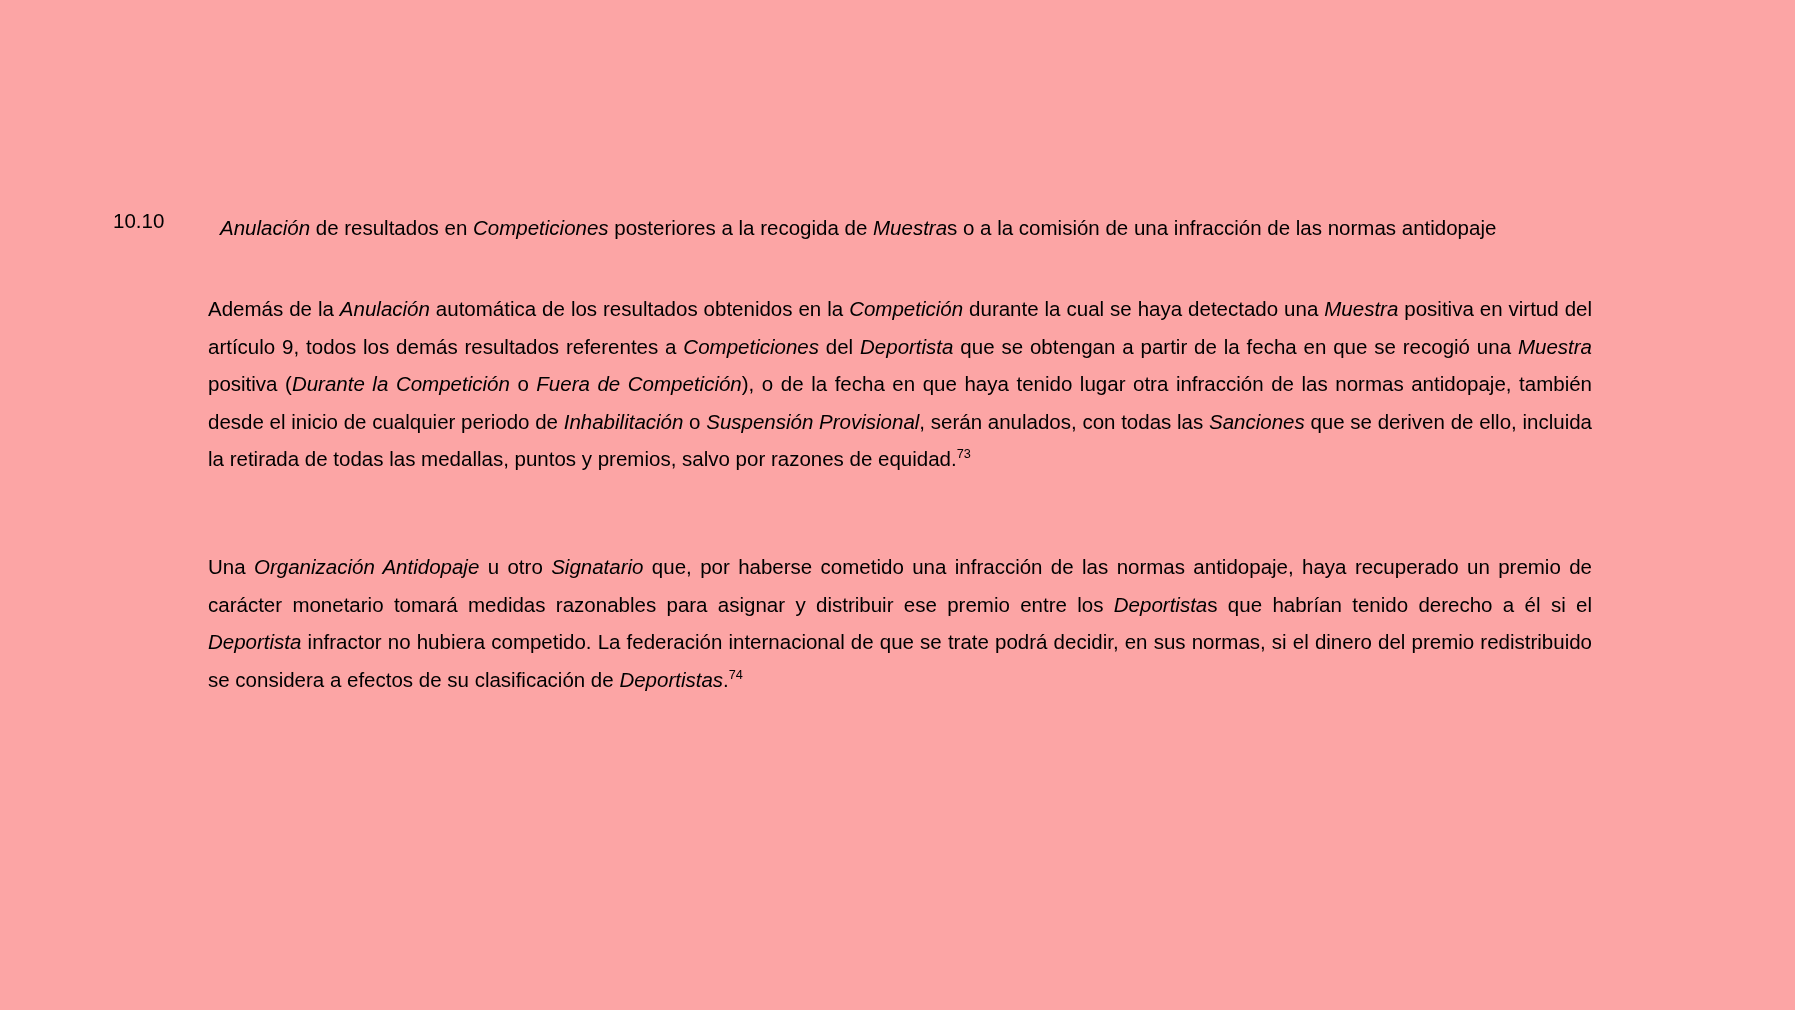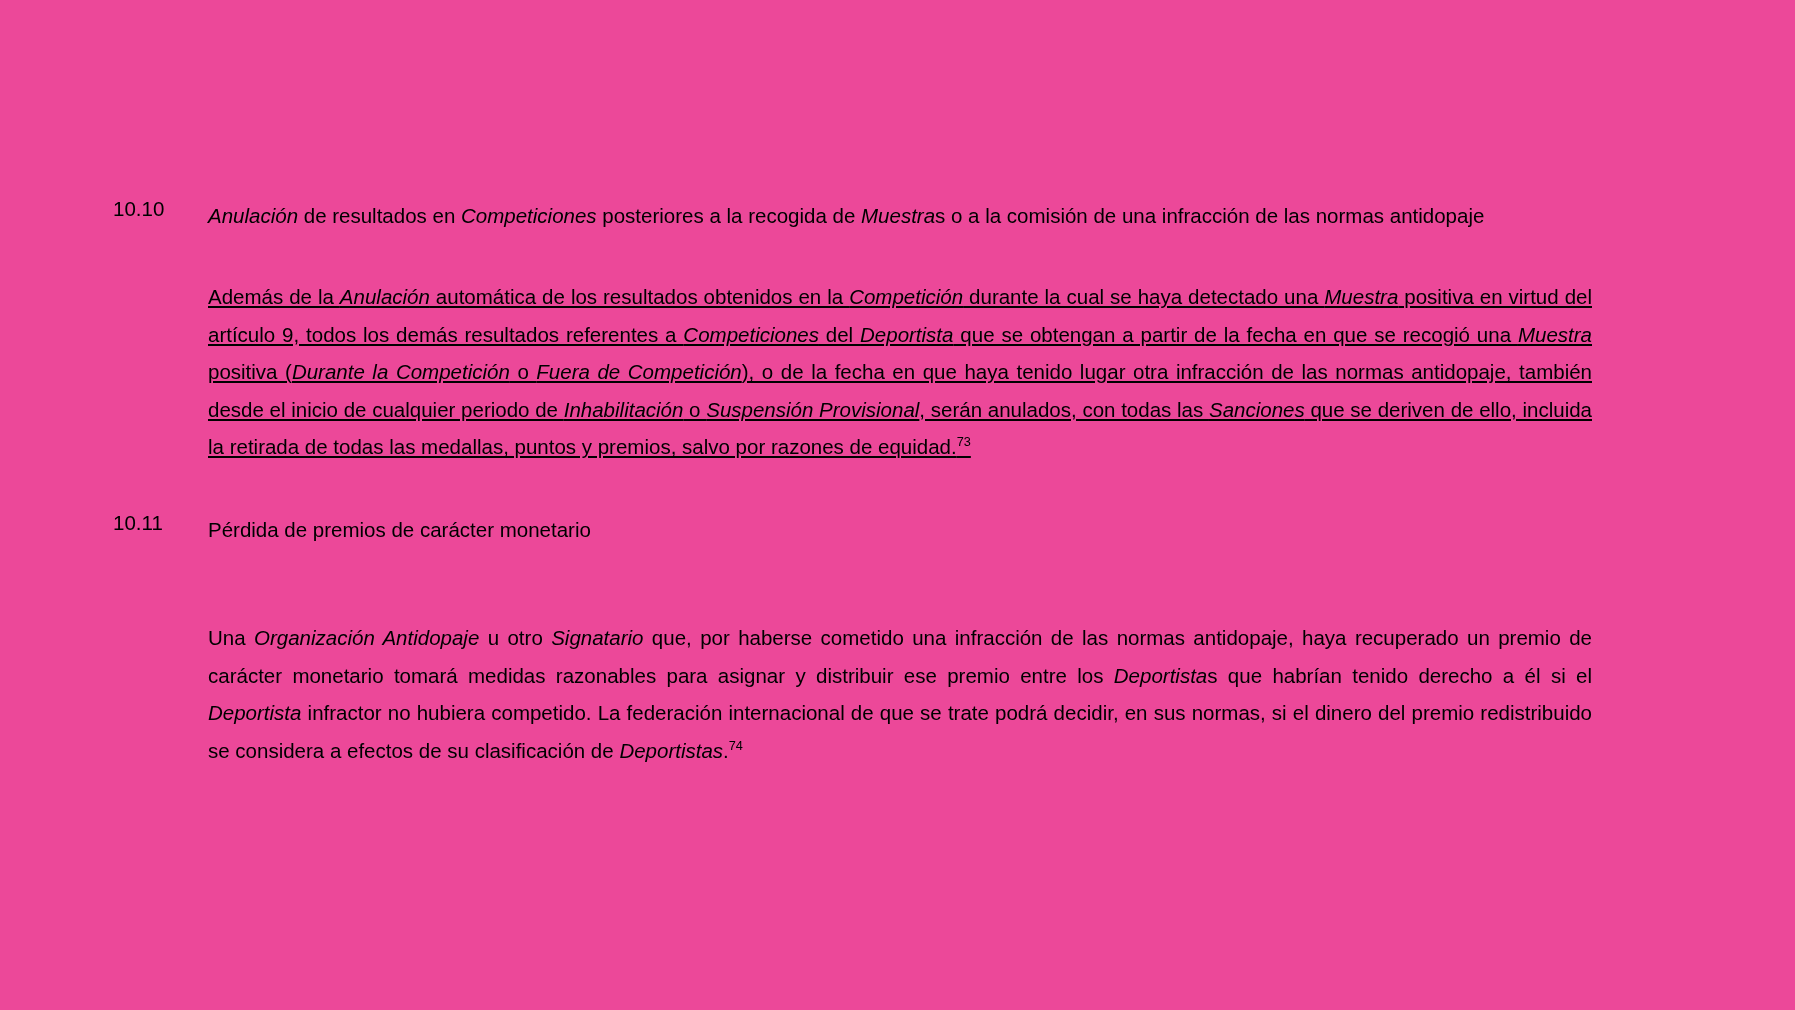--- a/index.html
+++ b/index.html
@@ -4,21 +4,21 @@
 <style>
   html, body {
     margin: 0;
     padding: 0;
     background: #ffffff;
   }
   .page {
     position: relative;
     width: 1795px;
     height: 1010px;
-    background: #ec4899;
+    background: #fca5a5;
     color: #000000;
     font-family: "Liberation Sans", "DejaVu Sans", sans-serif;
     font-size: 20.5px;
     overflow: hidden;
   }
   .content {
     position: absolute;
     left: 208px;
     top: 197px;
     width: 1384px;
@@ -32,32 +32,32 @@
     position: relative;
     margin: 0;
   }
   .sec-num {
     position: absolute;
     left: -95px;
     top: 0;
     white-space: nowrap;
   }
   .sec-title {
-    margin: 0;
+    margin: 12px;
     font-size: 20.5px;
     font-weight: normal;
     line-height: 38px;
     text-align: left;
   }
   .body-para {
     margin: 0;
     line-height: 37.6px;
     text-align: justify;
   }
-  .para-1 { margin-top: 43px; text-decoration: underline; }
+  .para-1 { margin-top: 43px; }
   .section-2 { margin-top: 45px; }
   .para-2 { margin-top: 70px; }
   sup {
     font-size: 0.62em;
     line-height: 0;
     vertical-align: super;
   }
 </style>
 </head>
 <body>
@@ -67,21 +67,17 @@
 
     <section class="doc-section section-1">
       <div class="sec-header">
         <span class="sec-num">10.10</span>
         <h2 class="sec-title"><span style="font-style: italic;">Anulación</span><span> de resultados en </span><span style="font-style: italic;">Competiciones</span><span> posteriores a la recogida de </span><span style="font-style: italic;">Muestra</span><span>s o a la comisión de una infracción de las normas antidopaje</span></h2>
       </div>
       <p class="body-para para-1"><span>Además de la </span><span style="font-style: italic;">Anulación</span><span> automática de los resultados obtenidos en la </span><span style="font-style: italic;">Competición</span><span> durante la cual se haya detectado una </span><span style="font-style: italic;">Muestra</span><span> positiva en virtud del artículo 9, todos los demás resultados referentes a </span><span style="font-style: italic;">Competiciones</span><span> del </span><span style="font-style: italic;">Deportista</span><span> que se obtengan a partir de la fecha en que se recogió una </span><span style="font-style: italic;">Muestra</span><span> positiva (</span><span style="font-style: italic;">Durante la Competición</span><span> o </span><span style="font-style: italic;">Fuera de Competición</span><span>), o de la fecha en que haya tenido lugar otra infracción de las normas antidopaje, también desde el inicio de cualquier periodo de </span><span style="font-style: italic;">Inhabilitación</span><span> o </span><span style="font-style: italic;">Suspensión Provisional</span><span>, serán anulados, con todas las </span><span style="font-style: italic;">Sanciones</span><span> que se deriven de ello, incluida la retirada de todas las medallas, puntos y premios, salvo por razones de equidad.</span><sup>73</sup></p>
     </section>
 
     <section class="doc-section section-2">
-      <div class="sec-header">
-        <span class="sec-num">10.11</span>
-        <h2 class="sec-title"><span>Pérdida de premios de carácter monetario</span></h2>
-      </div>
       <p class="body-para para-2"><span>Una </span><span style="font-style: italic;">Organización Antidopaje</span><span> u otro </span><span style="font-style: italic;">Signatario</span><span> que, por haberse cometido una infracción de las normas antidopaje, haya recuperado un premio de carácter monetario tomará medidas razonables para asignar y distribuir ese premio entre los </span><span style="font-style: italic;">Deportista</span><span>s que habrían tenido derecho a él si el </span><span style="font-style: italic;">Deportista</span><span> infractor no hubiera competido. La federación internacional de que se trate podrá decidir, en sus normas, si el dinero del premio redistribuido se considera a efectos de su clasificación de </span><span style="font-style: italic;">Deportistas</span><span>.</span><sup>74</sup></p>
     </section>
 
   </div>
 </div>
 
 </body></html>

